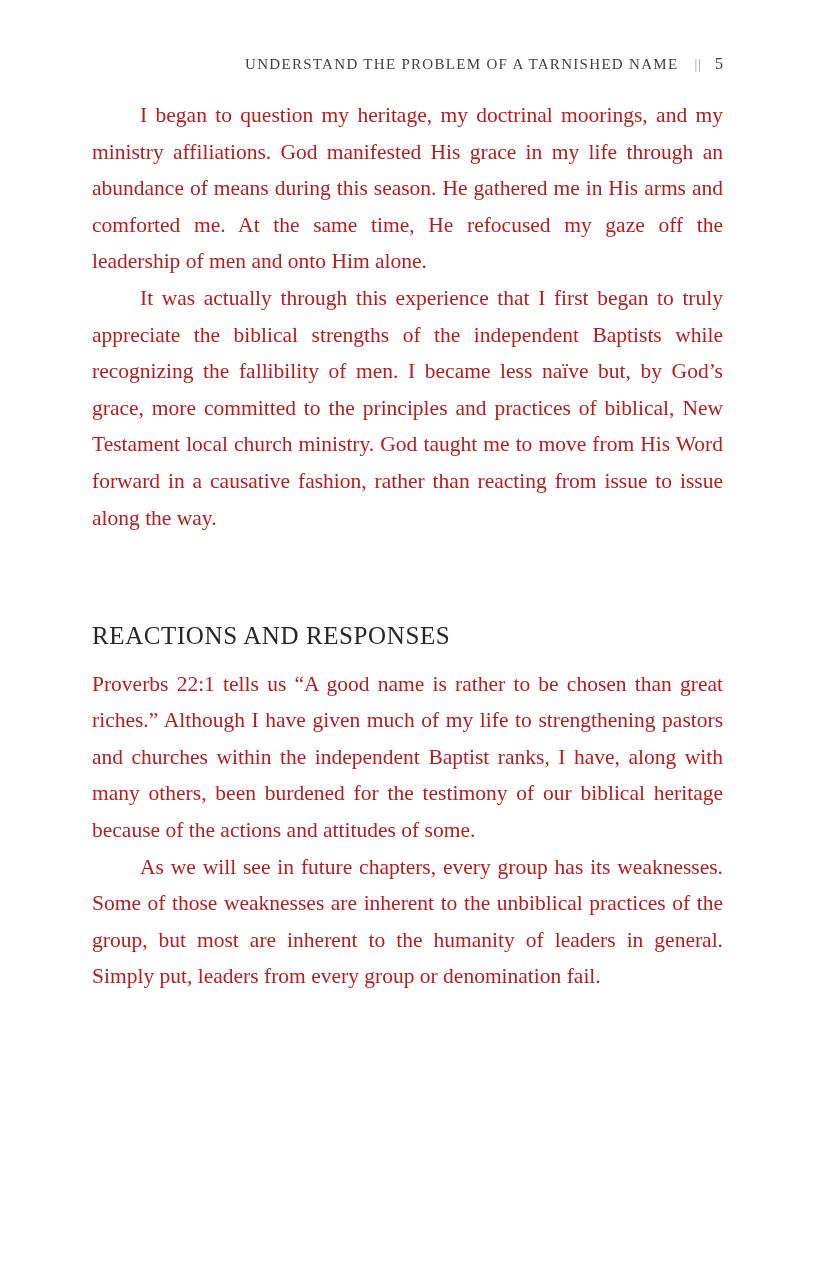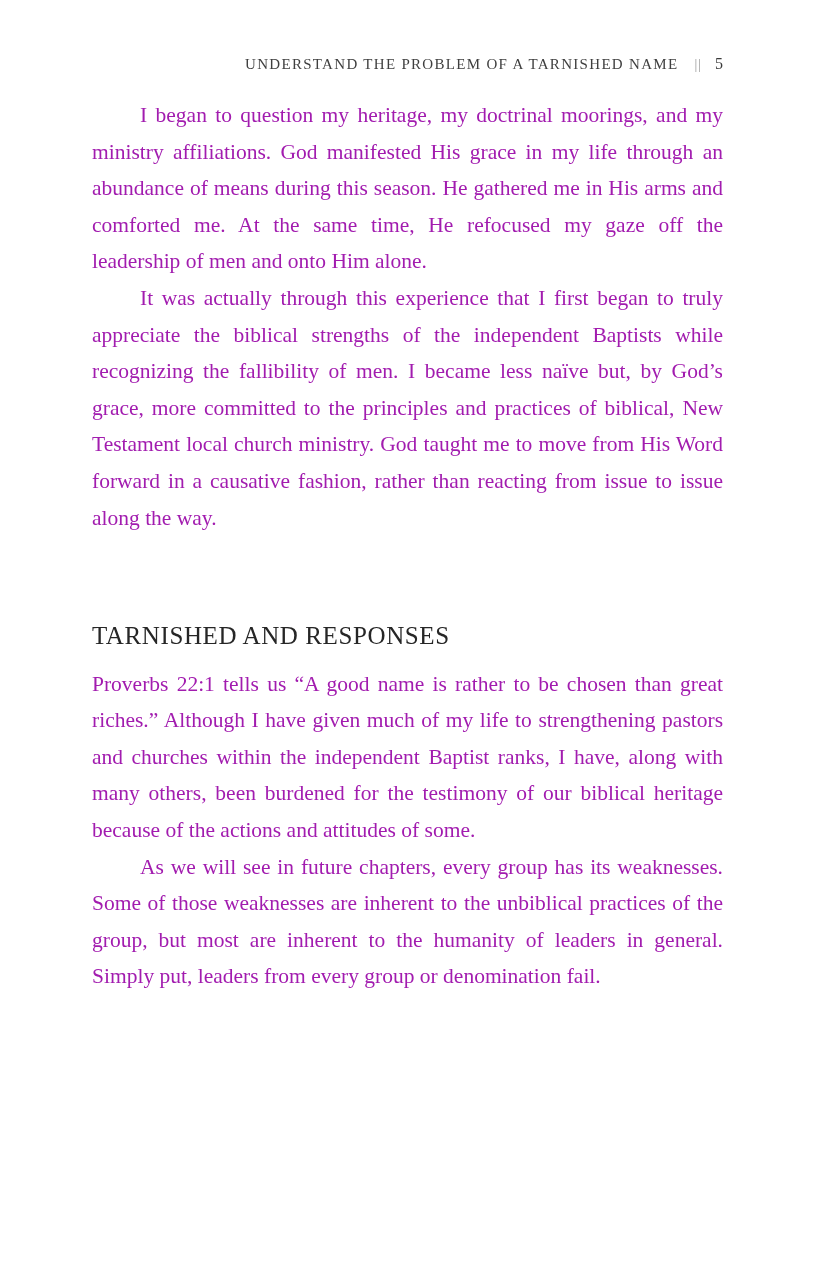--- a/index.html
+++ b/index.html
@@ -40,21 +40,21 @@
   .running-header .pagenum {
     font-size: 16px;
     color: #3a3a3a;
     letter-spacing: 0;
   }
   .body-text p {
     margin: 0;
     font-size: 21.5px;
     line-height: 36.6px;
     text-align: justify;
-    color: #a21caf;
+    color: #b91c1c;
   }
   .body-text p.indent {
     text-indent: 48px;
   }
   .section-heading {
     font-size: 25px;
     font-weight: 400;
     letter-spacing: 0.6px;
     color: #262626;
     margin: 86px 0 16px 0;
@@ -72,21 +72,21 @@
     <span class="pagenum">5</span>
   </header>
 
   <main class="body-text">
 
     <p class="indent">I began to question my heritage, my doctrinal moorings, and my ministry affiliations. God manifested His grace in my life through an abundance of means during this season. He gathered me in His arms and comforted me. At the same time, He refocused my gaze off the leadership of men and onto Him alone.</p>
 
     <p class="indent">It was actually through this experience that I first began to truly appreciate the biblical strengths of the independent Baptists while recognizing the fallibility of men. I became less naïve but, by God’s grace, more committed to the principles and practices of biblical, New Testament local church ministry. God taught me to move from His Word forward in a causative fashion, rather than reacting from issue to issue along the way.</p>
 
 
-    <h2 class="section-heading">TARNISHED AND RESPONSES</h2>
+    <h2 class="section-heading">REACTIONS AND RESPONSES</h2>
 
     <p>Proverbs 22:1 tells us “A good name is rather to be chosen than great riches.” Although I have given much of my life to strengthening pastors and churches within the independent Baptist ranks, I have, along with many others, been burdened for the testimony of our biblical heritage because of the actions and attitudes of some.</p>
 
     <p class="indent">As we will see in future chapters, every group has its weaknesses. Some of those weaknesses are inherent to the unbiblical practices of the group, but most are inherent to the humanity of leaders in general. Simply put, leaders from every group or denomination fail.</p>
 
   </main>
 
 </div>
 
 </body></html>

